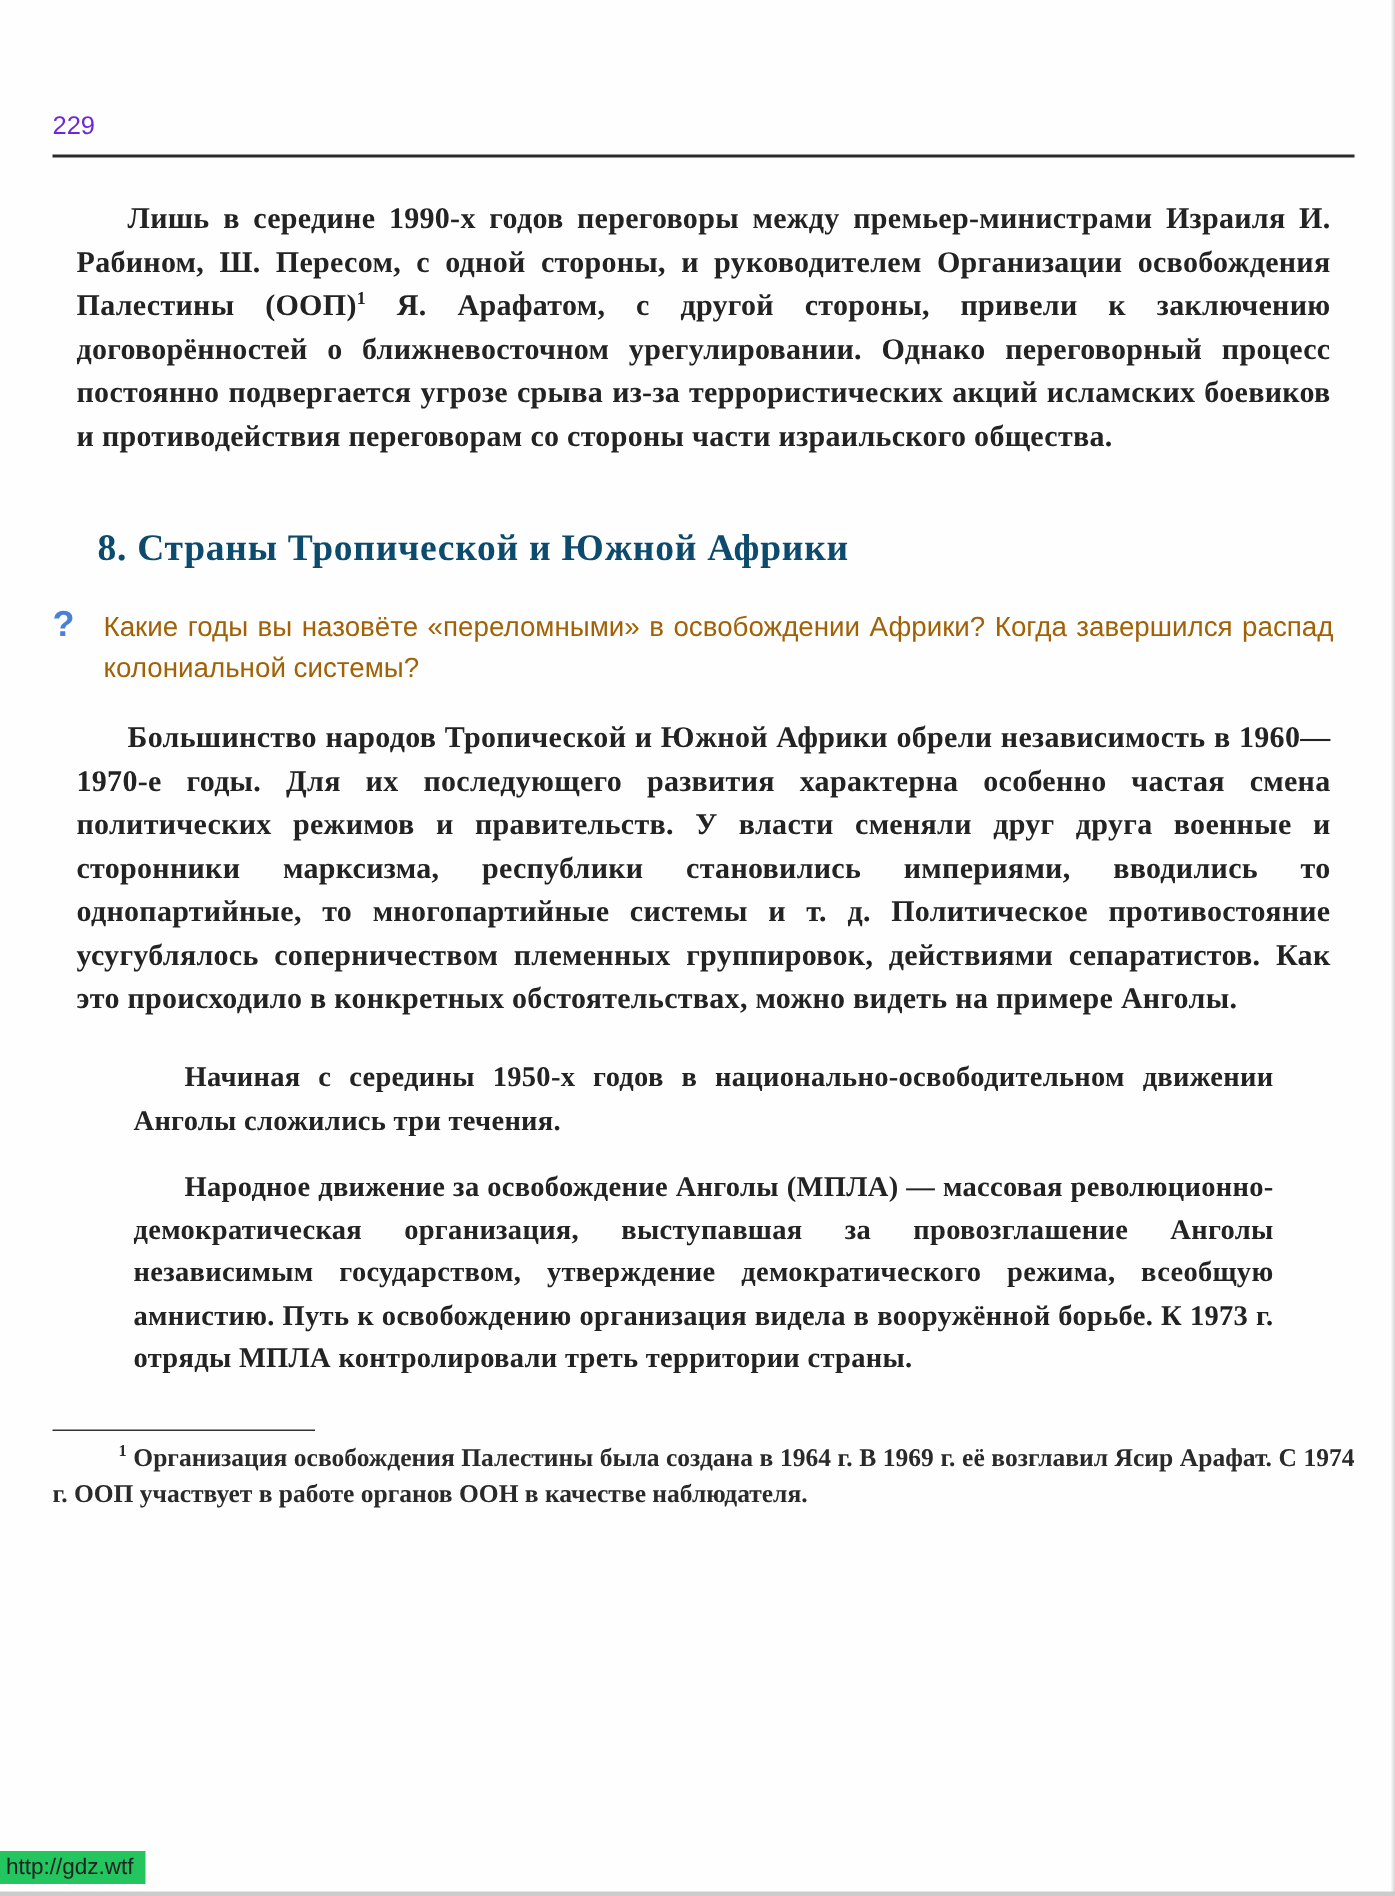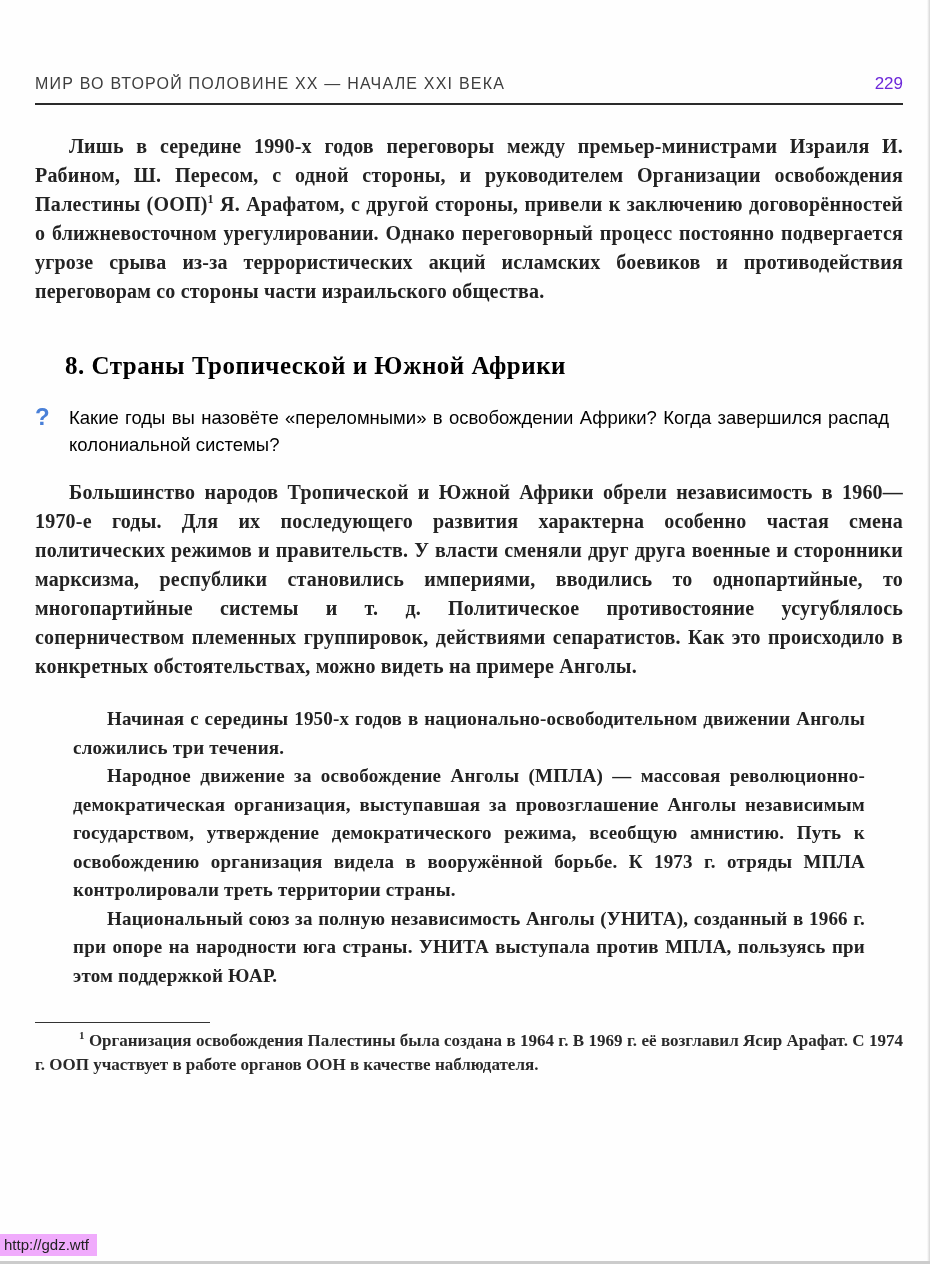--- a/index.html
+++ b/index.html
@@ -52,56 +52,56 @@
   }
 
   
   .body-par {
     font-size: 20px;
     line-height: 29px;
     font-weight: bold;
     text-align: justify;
     text-indent: 34px;
     letter-spacing: 0.2px;
-    margin: 0;
+    margin: 16px;
     color: #232323;
   }
   .intro-par { margin-top: 27px; }
   sup.fn-ref {
     font-size: 12px;
     line-height: 0;
     vertical-align: super;
   }
 
   
   .section-heading {
     margin: 46px 0 0 30px;
     font-size: 25px;
     font-weight: bold;
-    color: #000000;
+    color: #0c4a6e;
     letter-spacing: 0.5px;
   }
 
   
   .question-block {
     display: flex;
     margin-top: 24px;
     font-family: "Liberation Sans", "DejaVu Sans", sans-serif;
   }
   .question-mark {
     flex: 0 0 34px;
     font-size: 24px;
     font-weight: bold;
     color: #4a80d8;
     line-height: 26px;
   }
   .question-text {
     font-size: 18.5px;
     line-height: 27px;
-    color: #000000;
+    color: #a16207;
     text-align: justify;
     padding-right: 14px;
   }
 
   .overview-par { margin-top: 20px; }
   .emphasis-word { font-weight: bold; }
 
   
   .inset-block {
     margin: 24px 38px 0 38px;
@@ -133,55 +133,53 @@
     font-size: 11px;
     vertical-align: super;
     line-height: 0;
   }
 
   
   .watermark {
     position: absolute;
     left: 0;
     bottom: 8px;
-    background: #f0abfc;
+    background: #22c55e;
     font-family: "Liberation Sans", "DejaVu Sans", sans-serif;
     font-size: 15px;
     color: #222;
     padding: 2px 8px 3px 4px;
     text-decoration: none;
     cursor: pointer;
   }
 </style>
 </head>
 <body>
 
 <div class="page">
 
   <div class="running-head">
-    <span>МИР ВО ВТОРОЙ ПОЛОВИНЕ XX — НАЧАЛЕ XXI ВЕКА</span>
     <span class="pagenum">229</span>
   </div>
   <hr class="head-rule">
 
   <p class="body-par intro-par"><span>Лишь в середине 1990-х годов переговоры между премьер-министрами Израиля И. Рабином, Ш. Пересом, с одной стороны, и руководителем Организации освобождения Палестины (ООП)</span><sup class="fn-ref">1</sup><span> Я. Арафатом, с другой стороны, привели к заключению договорённостей о ближневосточном урегулировании. Однако переговорный процесс постоянно подвергается угрозе срыва из-за террористических акций исламских боевиков и противодействия переговорам со стороны части израильского общества.</span></p>
 
   <h2 class="section-heading">8. Страны Тропической и Южной Африки</h2>
 
   <div class="question-block">
     <div class="question-mark">?</div>
     <div class="question-text">Какие годы вы назовёте «переломными» в освобождении Африки? Когда завершился распад колониальной системы?</div>
   </div>
 
   <p class="body-par overview-par"><span>Большинство народов Тропической и Южной Африки обрели независимость в 1960—1970-е годы. Для их последующего развития характерна особенно частая смена политических режимов и правительств. У власти сменяли друг друга военные и сторонники марксизма, республики становились империями, вводились то однопартийные, то многопартийные системы и т. д. Политическое противостояние усугублялось соперничеством племенных группировок, действиями сепаратистов. Как это происходило в конкретных обстоятельствах, можно видеть на примере </span><span class="emphasis-word">Анголы</span><span>.</span></p>
 
   <div class="inset-block">
     <p class="body-par">Начиная с середины 1950-х годов в национально-освободительном движении Анголы сложились три течения.</p>
     <p class="body-par">Народное движение за освобождение Анголы (МПЛА) — массовая революционно-демократическая организация, выступавшая за провозглашение Анголы независимым государством, утверждение демократического режима, всеобщую амнистию. Путь к освобождению организация видела в вооружённой борьбе. К 1973 г. отряды МПЛА контролировали треть территории страны.</p>
-    <p class="body-par">Национальный союз за полную независимость Анголы (УНИТА), созданный в 1966 г. при опоре на народности юга страны. УНИТА выступала против МПЛА, пользуясь при этом поддержкой ЮАР.</p>
   </div>
 
 
   <hr class="footnote-rule">
   <p class="footnote"><sup>1</sup><span> Организация освобождения Палестины была создана в 1964 г. В 1969 г. её возглавил Ясир Арафат. С 1974 г. ООП участвует в работе органов ООН в качестве наблюдателя.</span></p>
 
 </div>
 
 <a class="watermark">http://gdz.wtf</a>
 

